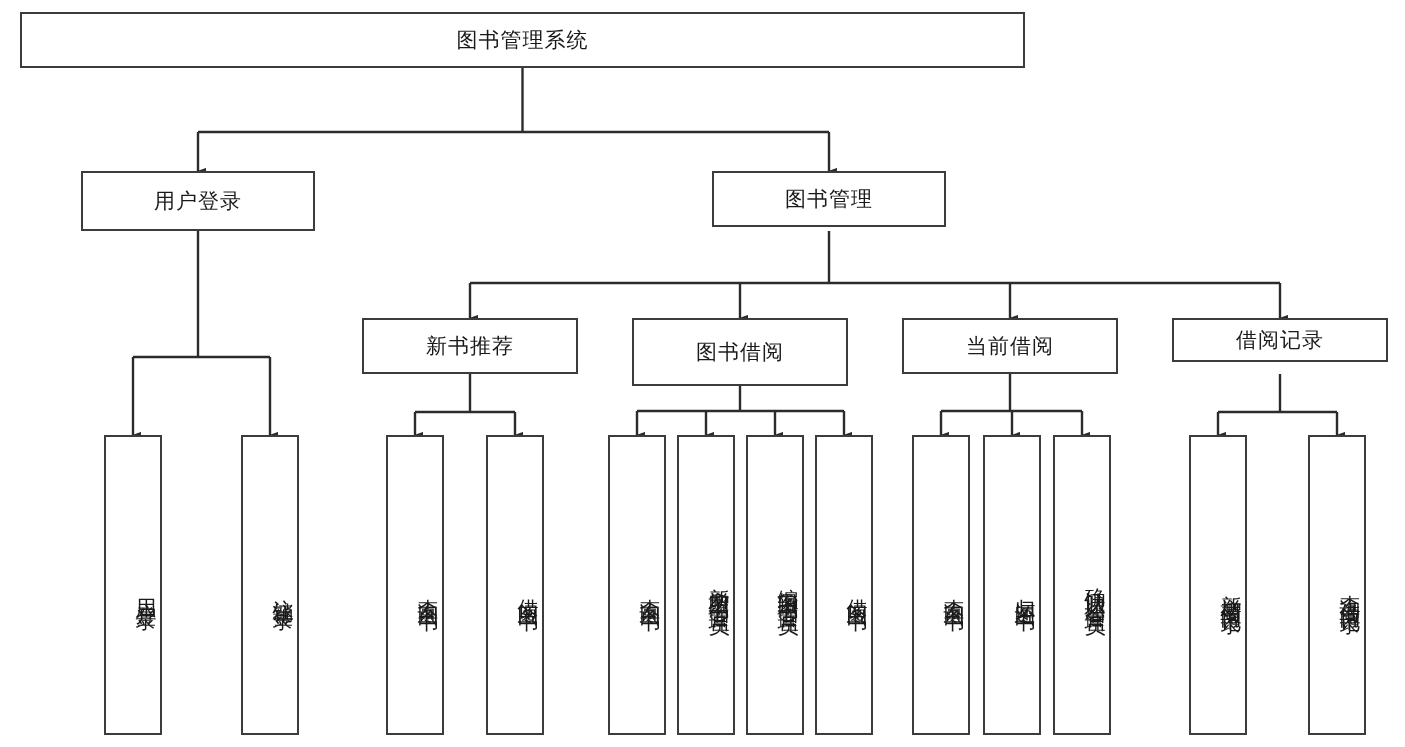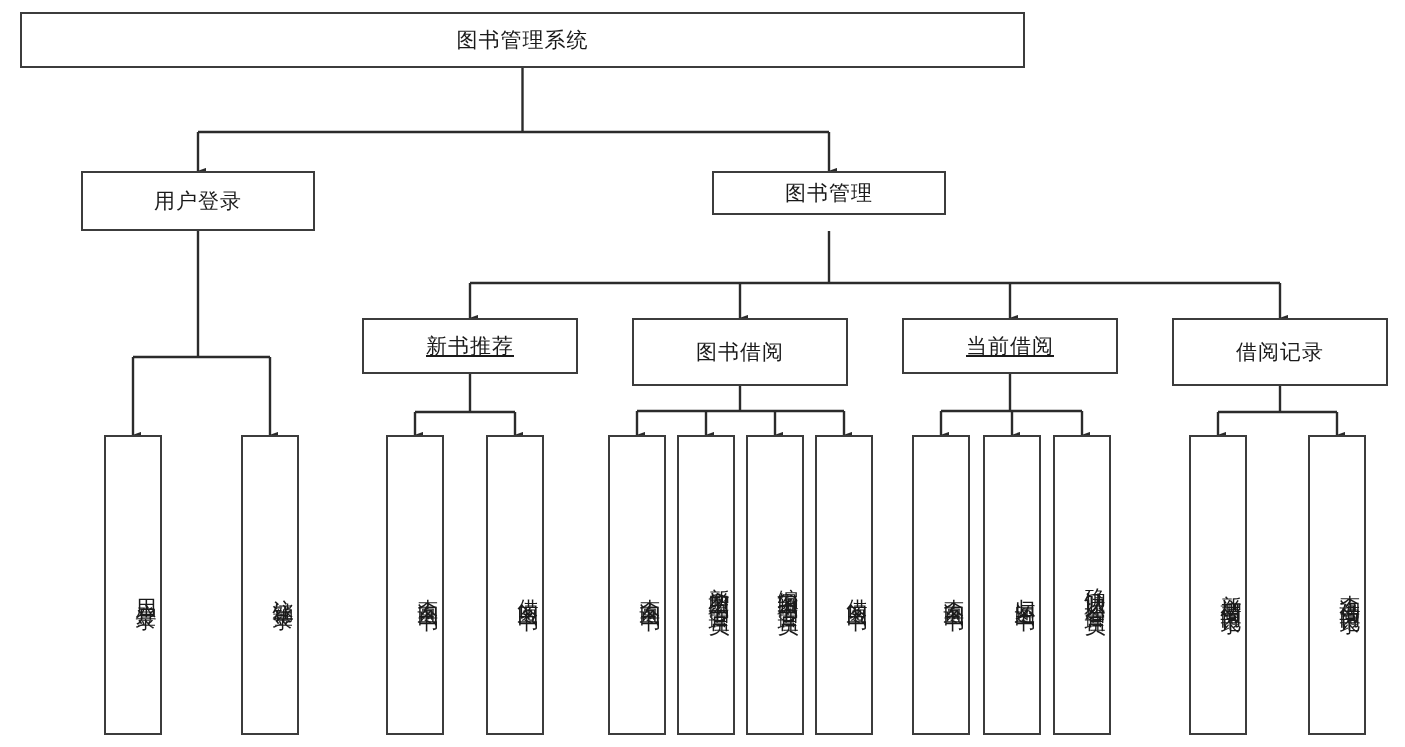--- a/index.html
+++ b/index.html
@@ -90,33 +90,33 @@
         <line x1="1337" y1="412" x2="1337" y2="435" stroke="#2b2b2b" stroke-width="2.4" marker-end="url(#arrowhead)"></line>
       </g>
   </svg>
   <div id="node-layer">
       <div class="node h" style="left: 20px; top: 12px; width: 1005px; height: 56px;">
         <span>图书管理系统</span>
       </div>
       <div class="node h" style="left: 81px; top: 171px; width: 234px; height: 60px;">
         <span>用户登录</span>
       </div>
-      <div class="node h" style="left: 712px; top: 171px; width: 234px; height: 44px;">
+      <div class="node h" style="left: 712px; top: 171px; width: 234px; height: 56px;">
         <span>图书管理</span>
       </div>
-      <div class="node h" style="left: 362px; top: 318px; width: 216px; height: 56px; text-decoration: underline;">
+      <div class="node h" style="left: 362px; top: 318px; width: 216px; height: 56px;">
         <span>新书推荐</span>
       </div>
       <div class="node h" style="left: 632px; top: 318px; width: 216px; height: 68px;">
         <span>图书借阅</span>
       </div>
-      <div class="node h" style="left: 902px; top: 318px; width: 216px; height: 56px; text-decoration: underline;">
+      <div class="node h" style="left: 902px; top: 318px; width: 216px; height: 56px;">
         <span>当前借阅</span>
       </div>
-      <div class="node h" style="left: 1172px; top: 318px; width: 216px; height: 68px;">
+      <div class="node h" style="left: 1172px; top: 318px; width: 216px; height: 44px;">
         <span>借阅记录</span>
       </div>
       <div class="node v" style="left: 104px; top: 435px; width: 58px; height: 300px;">
         <span>用户登录</span>
       </div>
       <div class="node v" style="left: 241px; top: 435px; width: 58px; height: 300px;">
         <span>注销登录</span>
       </div>
       <div class="node v" style="left: 386px; top: 435px; width: 58px; height: 300px;">
         <span>查询图书</span>

